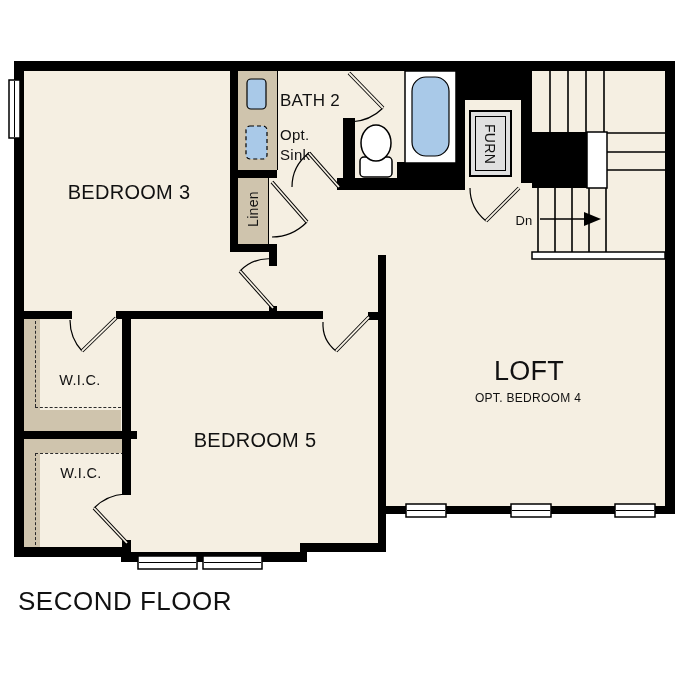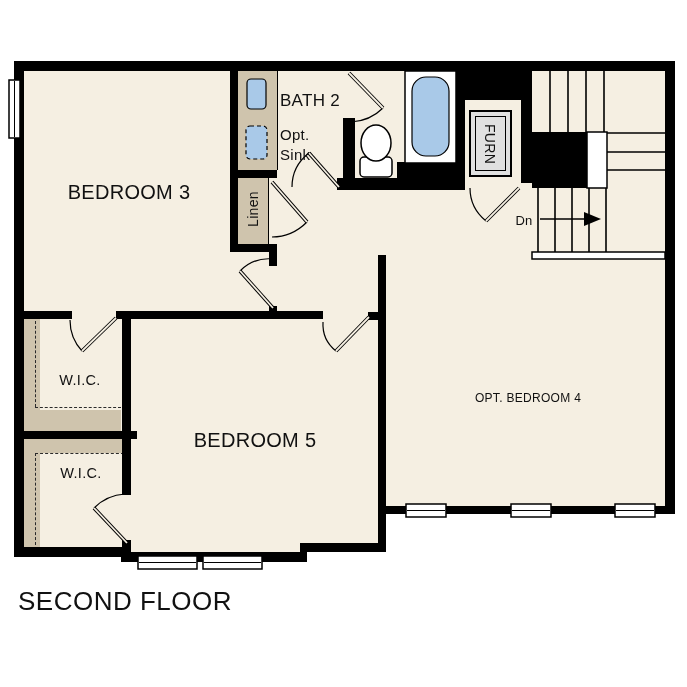--- a/index.html
+++ b/index.html
@@ -155,15 +155,16 @@
   <div class="lbl b" style="left:129px;top:192px;font-size:20px;">BEDROOM 3</div>
   <div class="lbl b" style="left:310px;top:101px;font-size:17px;">BATH 2</div>
   <div class="lbl" style="left:280px;top:134px;transform:translate(0,-50%);font-size:15px;">Opt.</div>
   <div class="lbl" style="left:280px;top:154px;transform:translate(0,-50%);font-size:15px;">Sink</div>
   <div class="lbl rot-ccw" style="left:253px;top:209px;font-size:14px;">Linen</div>
   <div class="lbl rot-cw" style="left:490px;top:144px;font-size:14px;">FURN</div>
   <div class="lbl" style="left:524px;top:220px;font-size:13px;">Dn</div>
   <div class="lbl" style="left:80px;top:380px;">W.I.C.</div>
   <div class="lbl" style="left:81px;top:473px;">W.I.C.</div>
   <div class="lbl b" style="left:255px;top:440px;font-size:20px;">BEDROOM 5</div>
+  <div class="lbl b" style="left:529px;top:371px;font-size:27px;">LOFT</div>
   <div class="lbl b" style="left:528px;top:398px;font-size:12px;">OPT. BEDROOM 4</div>
   <div class="lbl b" style="left:18px;top:601px;transform:translate(0,-50%);font-size:26px;letter-spacing:.5px;">SECOND FLOOR</div>
 </div>
 
 </body></html>

